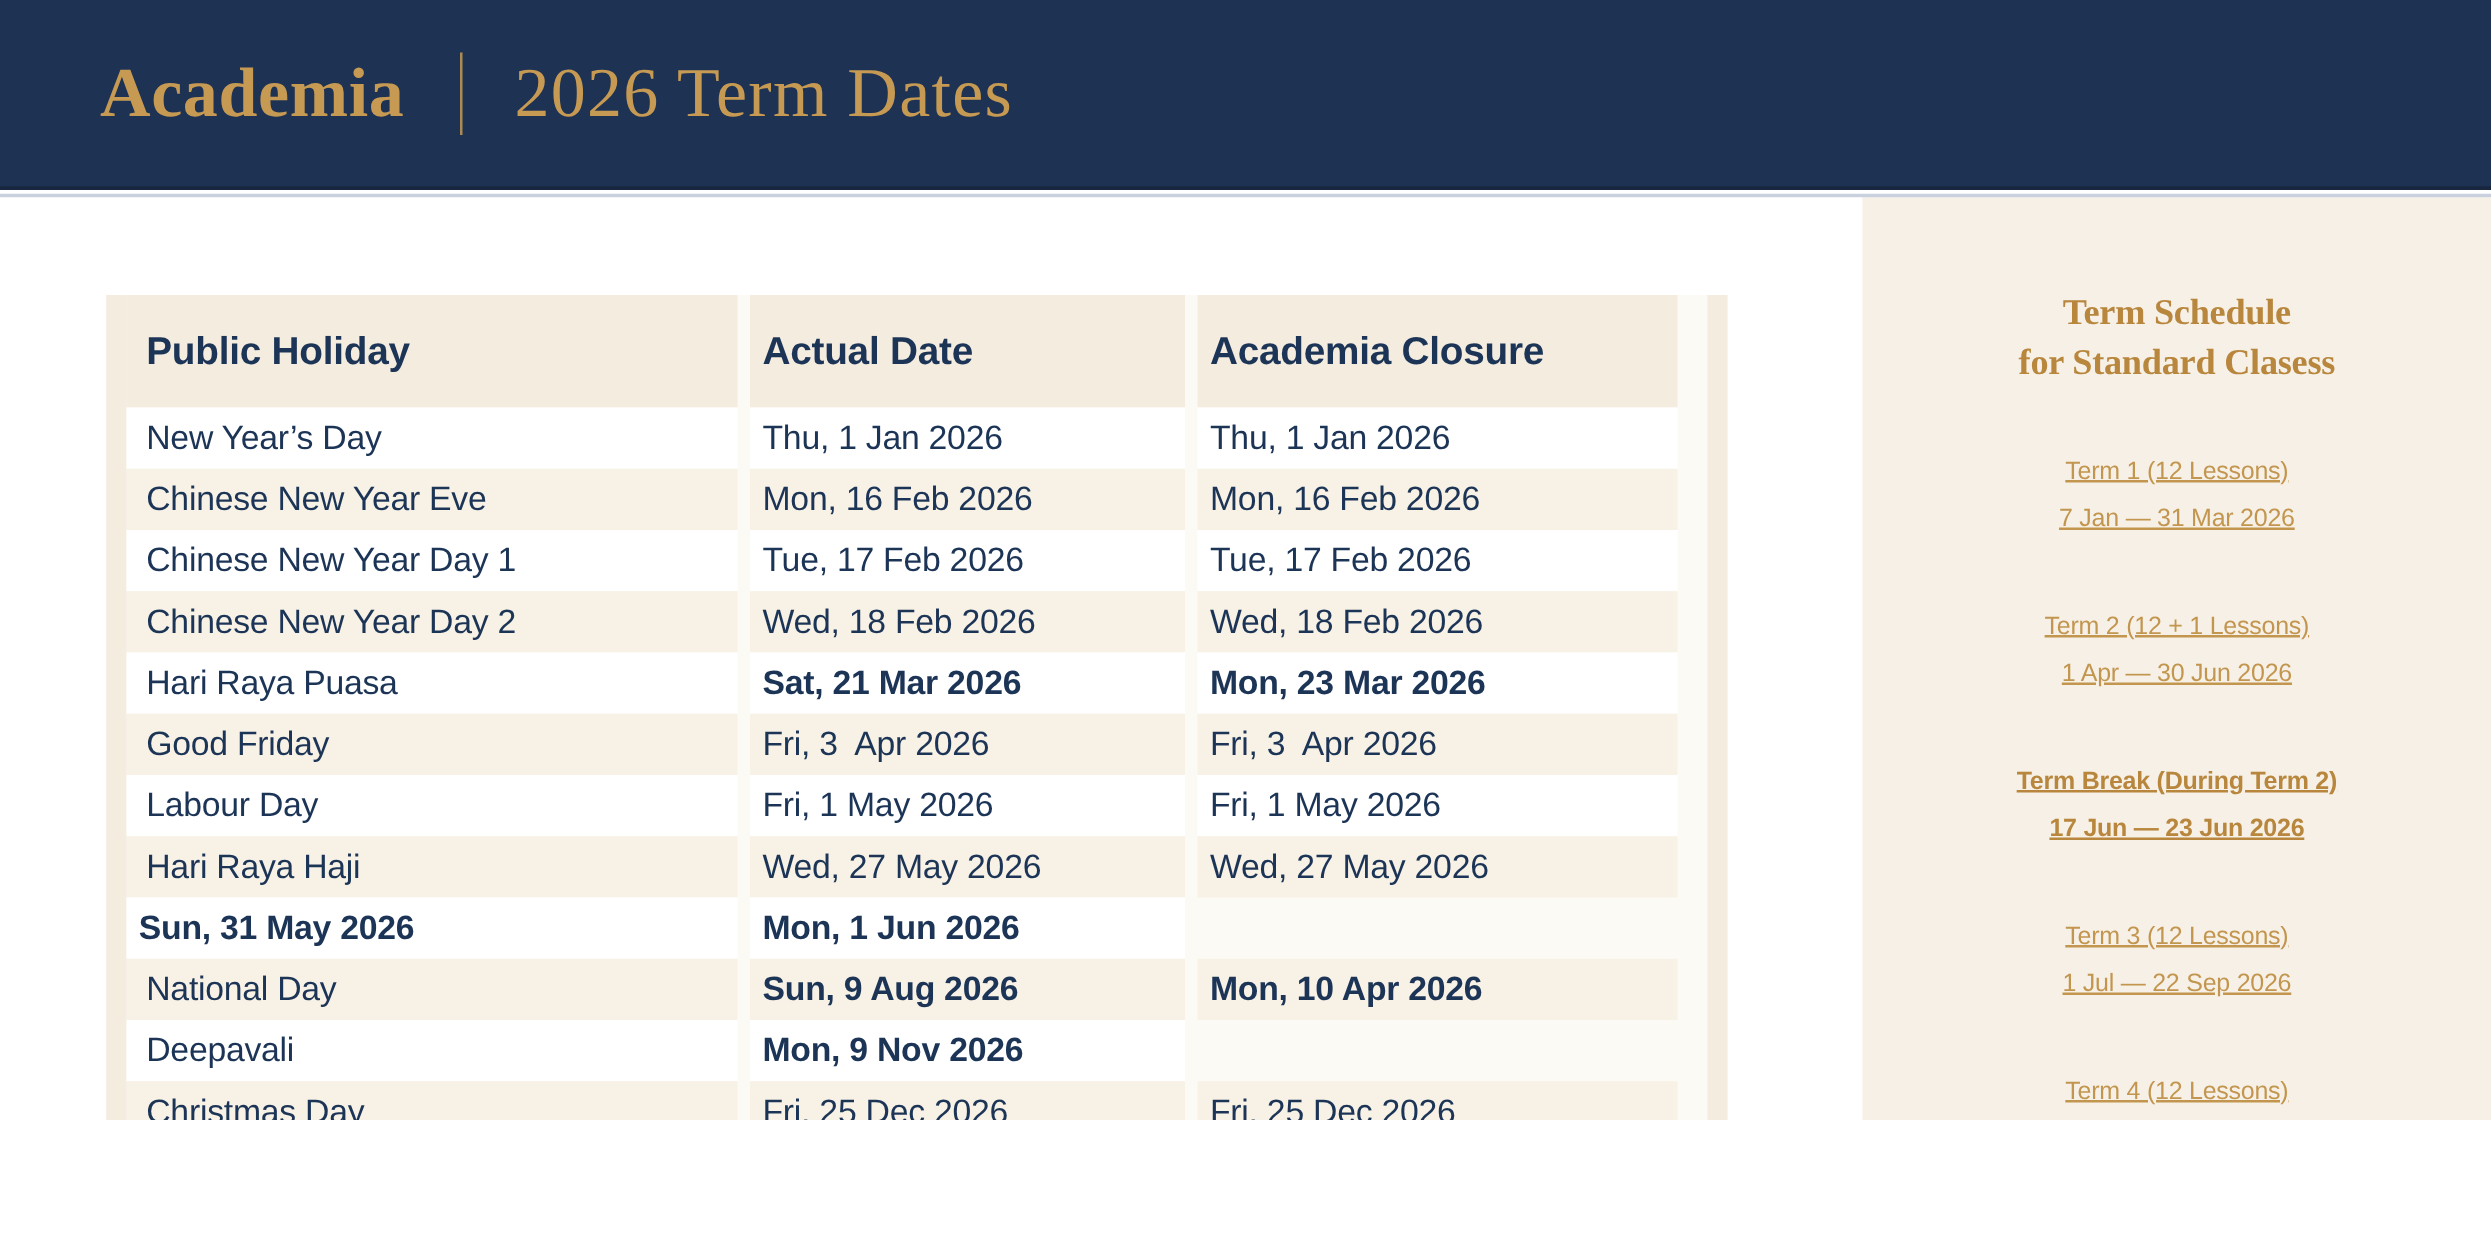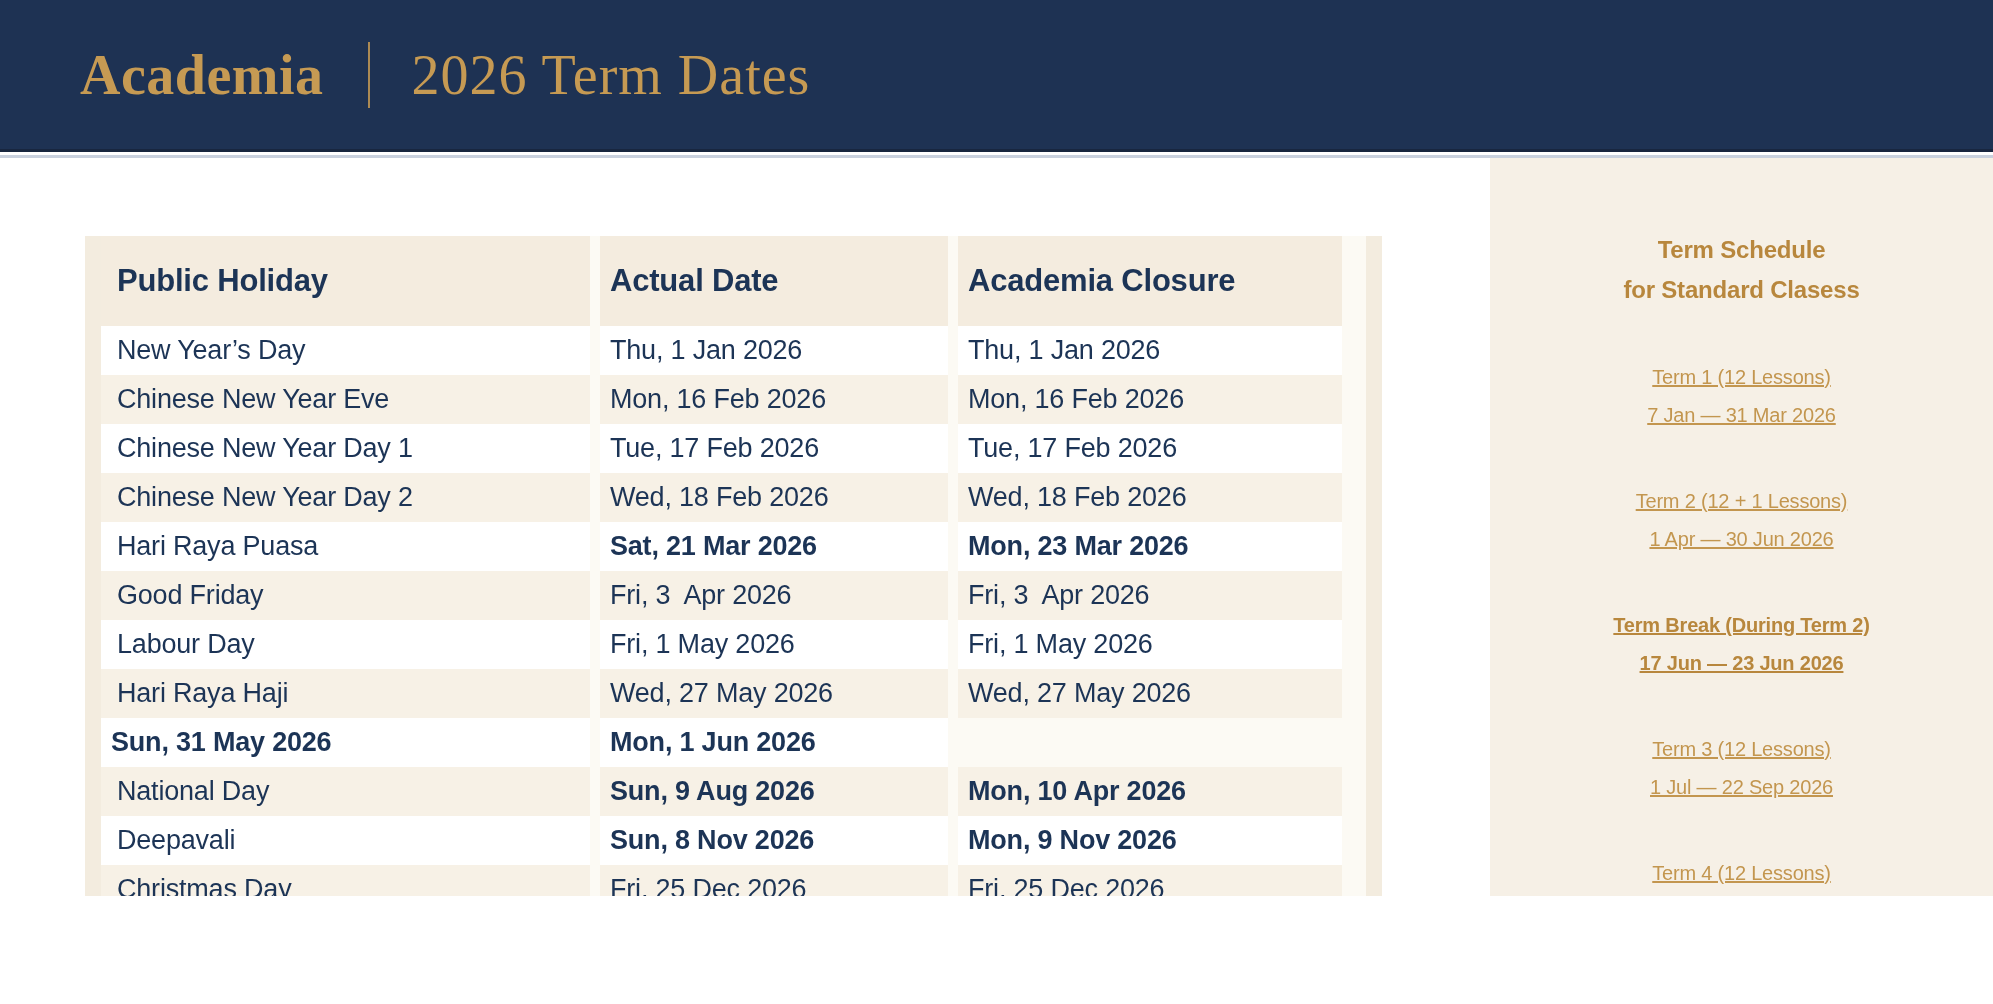--- a/index.html
+++ b/index.html
@@ -114,25 +114,26 @@
     position: absolute;
     right: 0; top: 158px;
     width: 503px; bottom: 0;
     background: #f6f0e6;
     box-sizing: border-box;
     padding-top: 72px;
     text-align: center;
     color: #c3964f;
   }
   .sb-heading {
-    font-size: 24px;
+    font-size: 29px;
     font-weight: 700;
     color: #b8873d;
     line-height: 40px;
     letter-spacing: -0.2px;
+    font-family: Liberation Serif, serif;
   }
   .term-block {
     margin-top: 48px;
     font-size: 20px;
     line-height: 38px;
     letter-spacing: -0.2px;
     color: #c3964f;
     text-decoration: underline;
   }
   .term-block.bold {
@@ -204,21 +205,20 @@
             <div class="cell date-cell">Sun, 31 May 2026</div>
             <div class="cell date-cell">Mon, 1 Jun 2026</div>
           </div>
           <div class="trow beige bold">
             <div class="cell holiday-cell">National Day</div>
             <div class="cell date-cell">Sun, 9 Aug 2026</div>
             <div class="cell date-cell">Mon, 10 Apr 2026</div>
           </div>
           <div class="trow white bold">
             <div class="cell holiday-cell">Deepavali</div>
-            <div class="cell date-cell">Sun, 8 Nov 2026</div>
             <div class="cell date-cell">Mon, 9 Nov 2026</div>
           </div>
           <div class="trow beige">
             <div class="cell holiday-cell">Christmas Day</div>
             <div class="cell date-cell">Fri, 25 Dec 2026</div>
             <div class="cell date-cell">Fri, 25 Dec 2026</div>
           </div>
         </div>
     </div>
   </div>

